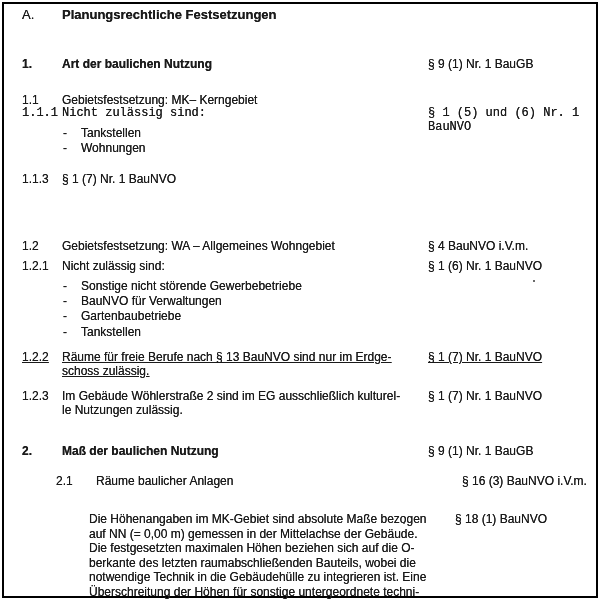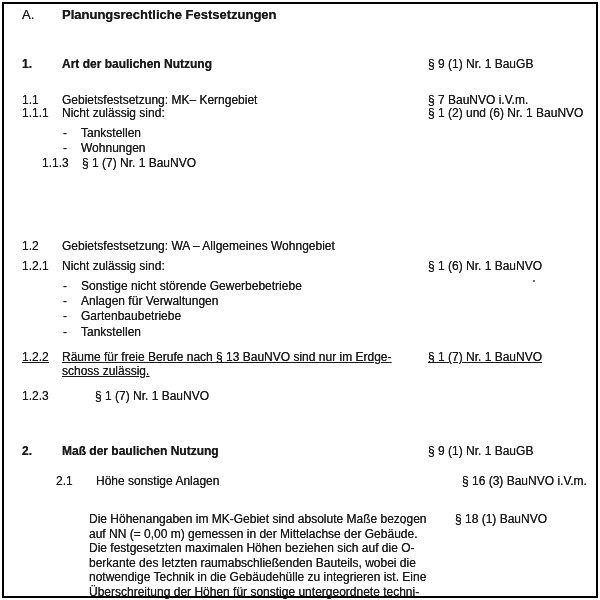--- a/index.html
+++ b/index.html
@@ -79,104 +79,106 @@
 
   <div class="row bold" style="top:57px;">
     <span class="clause-number">1.</span>
     <span class="clause-text">Art der baulichen Nutzung</span>
     <span class="legal-ref">§ 9 (1) Nr. 1 BauGB</span>
   </div>
 
   <div class="row underline" style="top:85px;margin-top:8px;">
     <span class="clause-number">1.1</span>
     <span class="clause-text">Gebietsfestsetzung: MK– Kerngebiet</span>
-    <span class="legal-ref">§ 7 BauNVO i.V.m.</span>
   </div>
 
-  <div class="row" style="top:106px;">
+  <div class="row" style="top:106px;font-family:Liberation Mono, monospace;">
     <span class="clause-number">1.1.1</span>
     <span class="clause-text">Nicht zulässig sind:</span>
-    <span class="legal-ref">§ 1 (2) und (6) Nr. 1 BauNVO</span>
+    <span class="legal-ref">§ 1 (5) und (6) Nr. 1 BauNVO</span>
   </div>
 
   <div class="row" style="top:126px;">
     <span class="clause-number"></span>
     <ul class="dash-list">
       <li>
         <span>-</span>
         <span>Tankstellen</span>
       </li>
       <li>
         <span>-</span>
         <span>Wohnungen</span>
       </li>
     </ul>
     <span class="legal-ref"></span>
   </div>
 
-  <div class="row" style="top:156px;margin-left:20px;">
+  <div class="row" style="top:172px;">
     <span class="clause-number">1.1.3</span>
     <span class="legal-ref">§ 1 (7) Nr. 1 BauNVO</span>
   </div>
 
   <div class="row underline" style="top:239px;">
     <span class="clause-number">1.2</span>
     <span class="clause-text">Gebietsfestsetzung: WA – Allgemeines Wohngebiet</span>
+    <span class="legal-ref">§ 4 BauNVO i.V.m.</span>
   </div>
 
   <div class="row" style="top:259px;">
     <span class="clause-number">1.2.1</span>
     <span class="clause-text">Nicht zulässig sind:</span>
     <span class="legal-ref">§ 1 (6) Nr. 1 BauNVO</span>
   </div>
 
   <div class="row" style="top:279px;">
     <span class="clause-number"></span>
     <ul class="dash-list">
       <li>
         <span>-</span>
         <span>Sonstige nicht störende Gewerbebetriebe</span>
       </li>
       <li>
         <span>-</span>
-        <span>Anlagen für Verwaltungen</span>
+        <span>BauNVO für Verwaltungen</span>
       </li>
       <li>
         <span>-</span>
         <span>Gartenbaubetriebe</span>
       </li>
       <li>
         <span>-</span>
         <span>Tankstellen</span>
       </li>
     </ul>
     <span class="legal-ref"></span>
   </div>
 
   <div class="row" style="top:350px;text-decoration:underline;">
     <span class="clause-number">1.2.2</span>
     <span class="clause-text">Räume für freie Berufe nach § 13 BauNVO sind nur im Erdge-
 schoss zulässig.</span>
     <span class="legal-ref">§ 1 (7) Nr. 1 BauNVO</span>
   </div>
 
-  <div class="row" style="top:389px;gap:33px;">
+  <div class="row" style="top:389px;">
     <span class="clause-number">1.2.3</span>
+    <span class="clause-text">Im Gebäude Wöhlerstraße 2 sind im EG ausschließlich kulturel-
+le Nutzungen zulässig.</span>
     <span class="legal-ref">§ 1 (7) Nr. 1 BauNVO</span>
   </div>
 
   <div class="row bold" style="top:444px;">
     <span class="clause-number">2.</span>
     <span class="clause-text">Maß der baulichen Nutzung</span>
     <span class="legal-ref">§ 9 (1) Nr. 1 BauGB</span>
   </div>
 
   <div class="row underline" style="top:474px;margin-left:34px;">
     <span class="clause-number">2.1</span>
-    <span class="clause-text">Höhe sonstige Anlagen</span>
+    <span class="clause-text">Räume baulicher Anlagen</span>
     <span class="legal-ref">§ 16 (3) BauNVO i.V.m.</span>
   </div>
 
   <div class="row" style="top:512px;margin-left:27px;">
     <span class="clause-number"></span>
     <span class="clause-text para">Die Höhenangaben im MK-Gebiet sind absolute Maße bezogen
 auf NN (= 0,00 m) gemessen in der Mittelachse der Gebäude.
 Die festgesetzten maximalen Höhen beziehen sich auf die O-
 berkante des letzten raumabschließenden Bauteils, wobei die
 notwendige Technik in die Gebäudehülle zu integrieren ist. Eine

